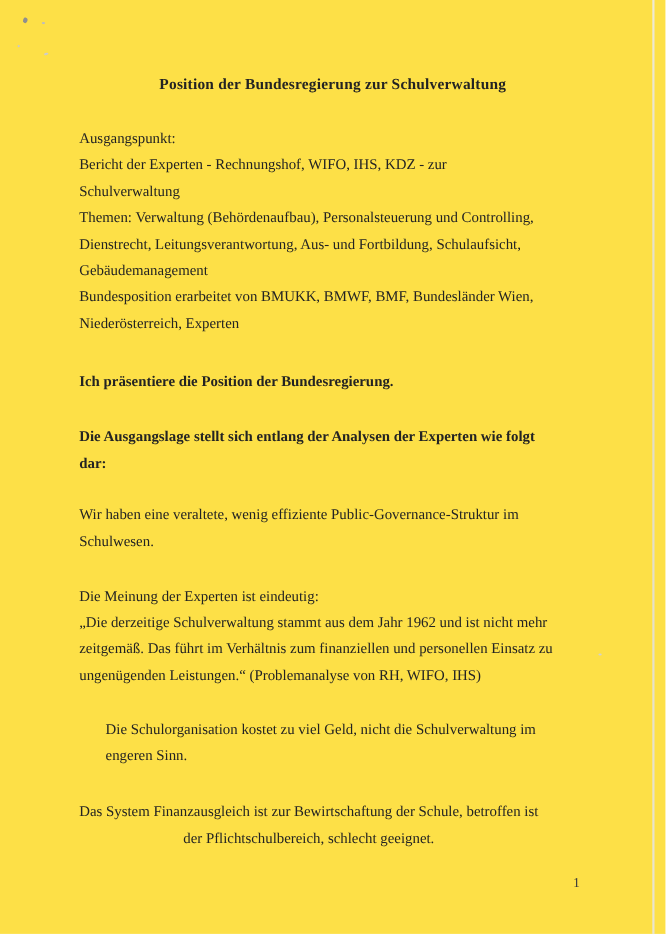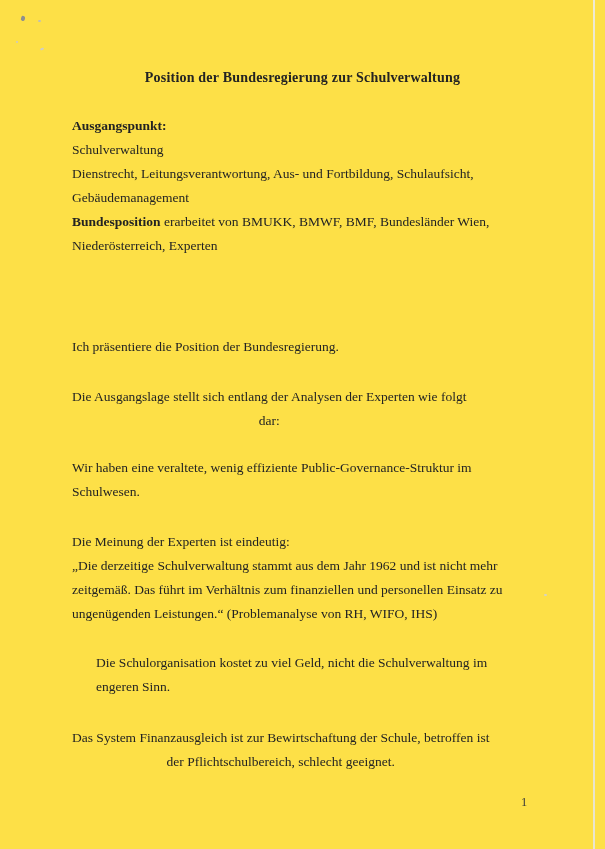--- a/index.html
+++ b/index.html
@@ -46,23 +46,23 @@
     line-height: 24px;
     letter-spacing: 0.2px;
   }
   .para {
     position: absolute;
     left: 72px;
     font-size: 13.5px;
     line-height: 24px;
     white-space: nowrap;
   }
-  .para.bold { font-weight: normal; text-align: center; }
+  .para.bold { font-weight: bold; }
   .line { height: 24px; }
-  .b { font-weight: bold; margin-top: 48px; }
+  .b { font-weight: normal; margin-top: 48px; }
 
   .p1 { top: 114px; }
   .p2 { top: 335px; }
   .p3 { top: 385px; }
   .p4 { top: 456px; }
   .p5 { top: 530px; }
   .p6 { top: 651px; margin-left: 24px; }
   .p7 { top: 726px; text-align: center; }
 
   .page-number {
@@ -83,21 +83,23 @@
   <div class="speck s1"></div>
   <div class="speck s2"></div>
   <div class="speck s3"></div>
   <div class="speck s4"></div>
   <div class="speck s5"></div>
 
   <div class="doc-title">Position der Bundesregierung zur Schulverwaltung</div>
 
   <div class="para p1">
     <div class="line"><span class="b">Ausgangspunkt:</span></div>
+    <div class="line"><span class="b">Bericht der Experten</span><span> - Rechnungshof, WIFO, IHS, KDZ - zur</span></div>
     <div class="line"><span>Schulverwaltung</span></div>
+    <div class="line"><span class="b">Themen:</span><span> Verwaltung (Behördenaufbau), Personalsteuerung und Controlling,</span></div>
     <div class="line"><span>Dienstrecht, Leitungsverantwortung, Aus- und Fortbildung, Schulaufsicht,</span></div>
     <div class="line"><span>Gebäudemanagement</span></div>
     <div class="line"><span class="b">Bundesposition</span><span> erarbeitet von BMUKK, BMWF, BMF, Bundesländer Wien,</span></div>
     <div class="line"><span>Niederösterreich, Experten</span></div>
   </div>
 
   <div class="para p2 bold">
     <div class="line">Ich präsentiere die Position der Bundesregierung.</div>
   </div>
 

